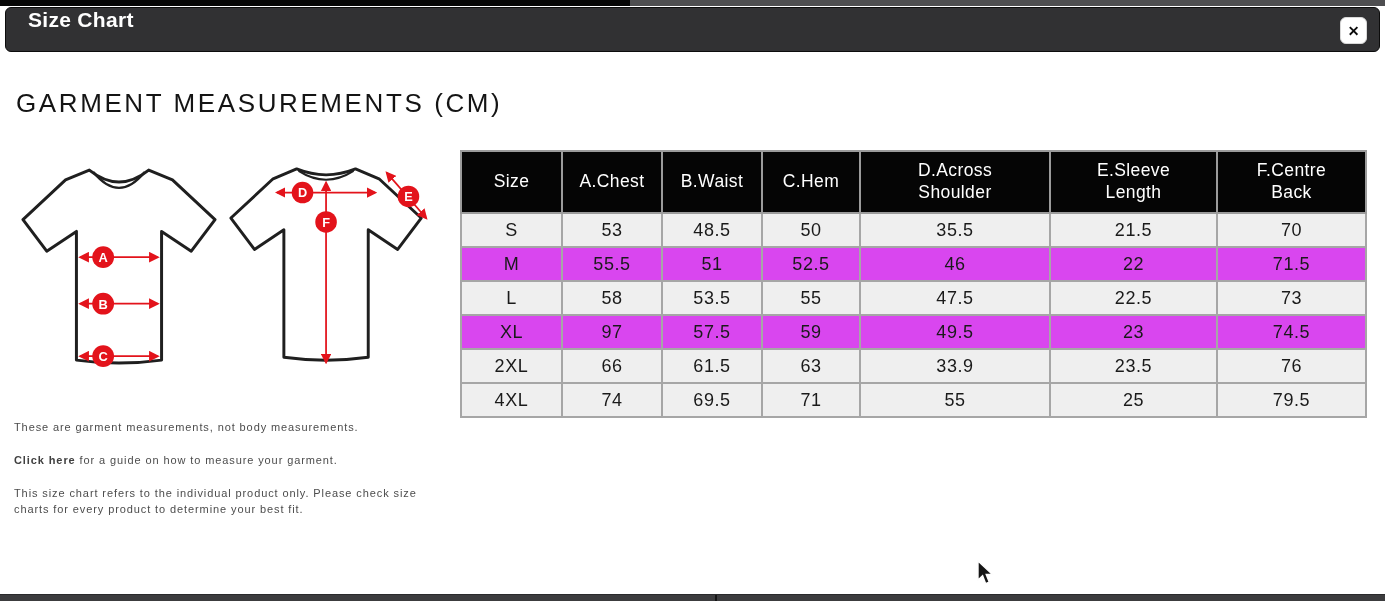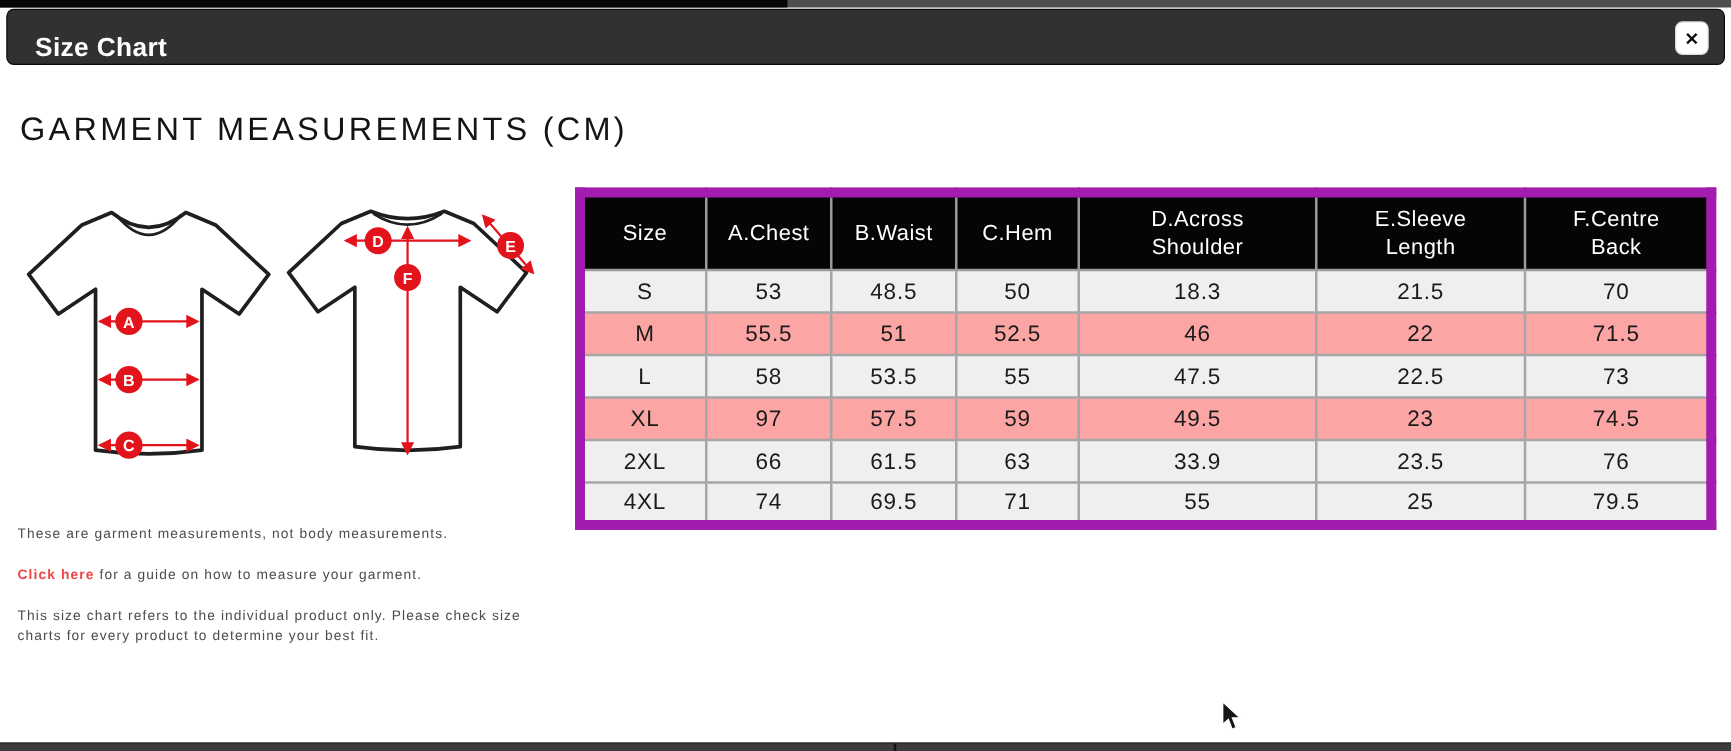--- a/index.html
+++ b/index.html
@@ -14,21 +14,21 @@
   
   .top-strip { position:absolute; top:0; left:0; width:1385px; height:6px; background:#4e4e50; }
   .top-strip .left-seg { position:absolute; left:0; top:0; width:630px; height:6px; background:#060606; }
   .bottom-strip { position:absolute; bottom:0; left:0; width:1385px; height:7px; background:#3c3c3e; border-top:1px solid #2a2a2c; }
   .bottom-strip .divider { position:absolute; left:715px; top:0; width:2px; height:7px; background:#151515; }
 
   
   .titlebar {
     position:absolute; left:5px; top:7px; width:1375px; height:45px;
     background:#313133; border:1px solid #0c0c0c; border-radius:6px;
-    display:flex; align-items:flex-end;
+    display:flex; align-items:flex-start;
   }
   .titlebar-title {
     color:#fff; font-size:21px; font-weight:bold; padding-left:22px; letter-spacing:0.3px;
   }
   .close-btn {
     position:absolute; right:12px; top:9px; width:27px; height:27px;
     background:#fff; border:1px solid #d8d8d8; border-radius:6px;
     display:flex; align-items:center; justify-content:center;
     font-size:14px; font-weight:bold; color:#0a0a0a; cursor:pointer;
   }
@@ -39,25 +39,25 @@
     font-size:26px; font-weight:500; color:#141414; letter-spacing:2.6px;
   }
 
   
   .diagram-front { position:absolute; left:20px; top:162px; }
   .diagram-back  { position:absolute; left:226px; top:158px; }
 
   
   .notes { position:absolute; left:14px; top:420px; width:420px; color:#4c4c4c; }
   .note { font-size:11px; letter-spacing:0.9px; line-height:1.45; margin-bottom:17px; }
-  .note a.red-link { color:#ef4444; font-weight:bold; text-decoration:none; cursor:pointer; }
+  .note a.red-link { color:#404040; font-weight:bold; text-decoration:none; cursor:pointer; }
 
   
   .size-table-wrap { position:absolute; left:460px; top:150px; }
-  table.size-table { border-collapse:collapse; table-layout:fixed; background:#fca5a5; border:8px solid #a21caf; }
+  table.size-table { border-collapse:collapse; table-layout:fixed; background:#d946ef; border:2px solid #a21caf; }
   table.size-table th {
     background:#050505; color:#fff; font-weight:normal;
     font-size:17.5px; letter-spacing:0.4px;
     height:62px; text-align:center; vertical-align:middle;
     border:2px solid #9b9b9b; white-space:pre-line; line-height:1.25;
   }
   table.size-table td {
     height:34px; text-align:center; vertical-align:middle;
     font-size:18px; color:#1a1a1a; letter-spacing:0.6px;
     border:2px solid #a6a6a6;
@@ -165,21 +165,21 @@
         <th>F.Centre
 Back</th>
       </tr>
     </thead>
     <tbody>
       <tr class="alt">
         <td>S</td>
         <td>53</td>
         <td>48.5</td>
         <td>50</td>
-        <td>18.3</td>
+        <td>35.5</td>
         <td>21.5</td>
         <td>70</td>
       </tr>
       <tr>
         <td>M</td>
         <td>55.5</td>
         <td>51</td>
         <td>52.5</td>
         <td>46</td>
         <td>22</td>

